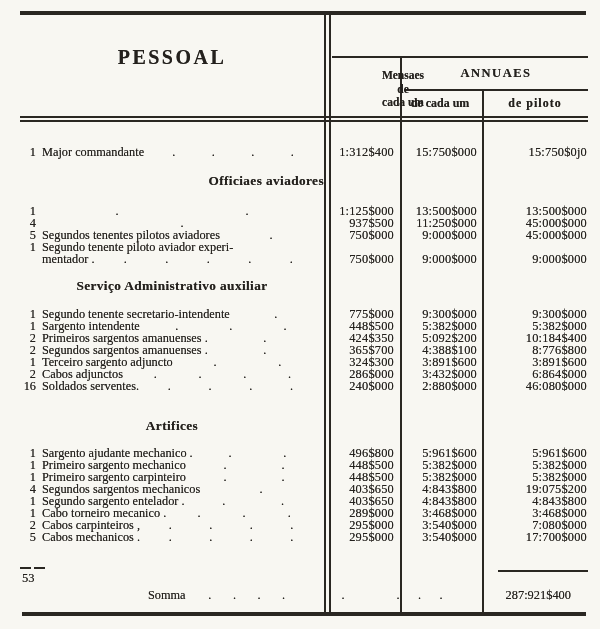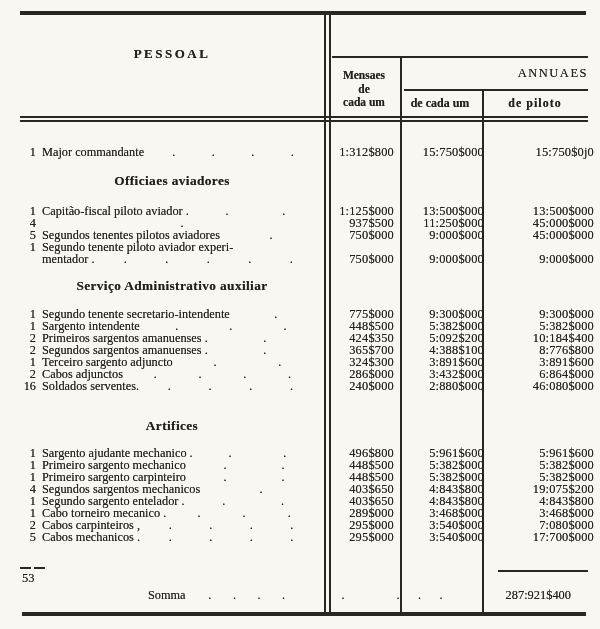--- a/index.html
+++ b/index.html
@@ -6,45 +6,45 @@
   .page{
     position:relative;width:600px;height:629px;overflow:hidden;
     background:#f8f7f2;
     color:#24211d;
     font-family:"Liberation Serif","DejaVu Serif",serif;
     text-shadow:0 0 .45px rgba(20,18,15,.6);
   }
   .hline,.vline{position:absolute;background:#2a2722;}
   
   .pessoal{position:absolute;left:20px;top:46px;width:304px;text-align:center;
-    font-size:13px;font-weight:bold;letter-spacing:2.5px;}
+    font-size:20px;font-weight:bold;letter-spacing:2.5px;}
   .venc{position:absolute;left:332px;top:24px;width:256px;text-align:center;
     font-size:17px;font-weight:bold;letter-spacing:2.5px;}
   .mensaes{position:absolute;left:329px;top:69px;width:70px;text-align:center;
-    font-size:11.5px;font-weight:bold;line-height:13.5px;}
-  .annuaes{position:absolute;left:404px;top:66px;width:184px;text-align:right;
-    font-size:12.5px;font-weight:normal;letter-spacing:1.5px;}
+    font-size:11.5px;font-weight:bold;line-height:13.5px;padding-left:39px;}
+  .annuaes{position:absolute;left:404px;top:66px;width:184px;text-align:center;
+    font-size:12.5px;font-weight:bold;letter-spacing:1.5px;}
   .decadaum{position:absolute;left:401px;top:96px;width:78px;text-align:center;
     font-size:12px;font-weight:bold;}
   .detodos{position:absolute;left:484px;top:96px;width:102px;text-align:center;
     font-size:12px;font-weight:bold;letter-spacing:1px;}
   
   .tbody{position:absolute;left:20px;top:140px;width:568px;}
   .row{display:flex;height:12px;line-height:12px;font-size:12.3px;}
   .row:first-child{margin-top:6px;}
   .c-count{width:16px;text-align:right;flex:0 0 auto;}
   .c-name{flex:0 0 288px;display:flex;padding-left:6px;box-sizing:border-box;white-space:nowrap;}
   .dots{flex:1;display:flex;justify-content:space-around;align-items:flex-end;
     padding:0 12px 0 10px;overflow:hidden;}
   .c-m{flex:0 0 70px;text-align:right;font-size:12.4px;letter-spacing:.2px;}
-  .c-a1{flex:0 0 83px;text-align:right;font-size:12.4px;letter-spacing:.2px;padding-left:7px;}
+  .c-a1{flex:0 0 83px;text-align:right;font-size:12.4px;letter-spacing:.2px;}
   .c-a2{flex:0 0 110px;text-align:right;font-size:12.4px;letter-spacing:.2px;}
   .section-row{width:304px;text-align:center;font-size:13.3px;font-weight:bold;
     height:14px;line-height:14px;letter-spacing:.4px;}
-  .s1{margin:16px 15px 17px 0;}
+  .s1{margin:16px 15px 17px 0;text-align:right;}
   .s2{margin:14px 12px 15px 0;}
   .s3{margin:27px 0 14px 0;}
   
   .somma-row{position:absolute;left:20px;top:589px;width:568px;}
   .somma-name{flex:0 0 288px;display:flex;padding-left:128px;box-sizing:border-box;}
   .somma-dots{flex:1;display:flex;justify-content:space-around;padding:0 12px 0 12px;}
   .somma-m{flex:0 0 70px;text-align:center;}
   .somma-a1{flex:0 0 83px;text-align:center;white-space:pre;}
   .somma-a2{flex:0 0 110px;text-align:right;font-size:12.4px;}
   .page-mark{position:absolute;left:22px;top:571px;font-size:12.5px;}
@@ -84,29 +84,28 @@
         <div class="c-count">1</div>
         <div class="c-name">
           <div class="">Major commandante</div>
           <div class="dots">
             <div class="">.</div>
             <div class="">.</div>
             <div class="">.</div>
             <div class="">.</div>
           </div>
         </div>
-        <div class="c-m">1:312$800</div>
+        <div class="c-m">1:312$400</div>
         <div class="c-a1">15:750$000</div>
         <div class="c-a2">15:750$0j0</div>
       </div>
       <div class="section-row s1">Officiaes aviadores</div>
       <div class="row">
         <div class="c-count">1</div>
         <div class="c-name">
-          <div class="">Capitão-fiscal piloto aviador .</div>
           <div class="dots">
             <div class="">.</div>
             <div class="">.</div>
           </div>
         </div>
         <div class="c-m">1:125$000</div>
         <div class="c-a1">13:500$000</div>
         <div class="c-a2">13:500$000</div>
       </div>
       <div class="row">

